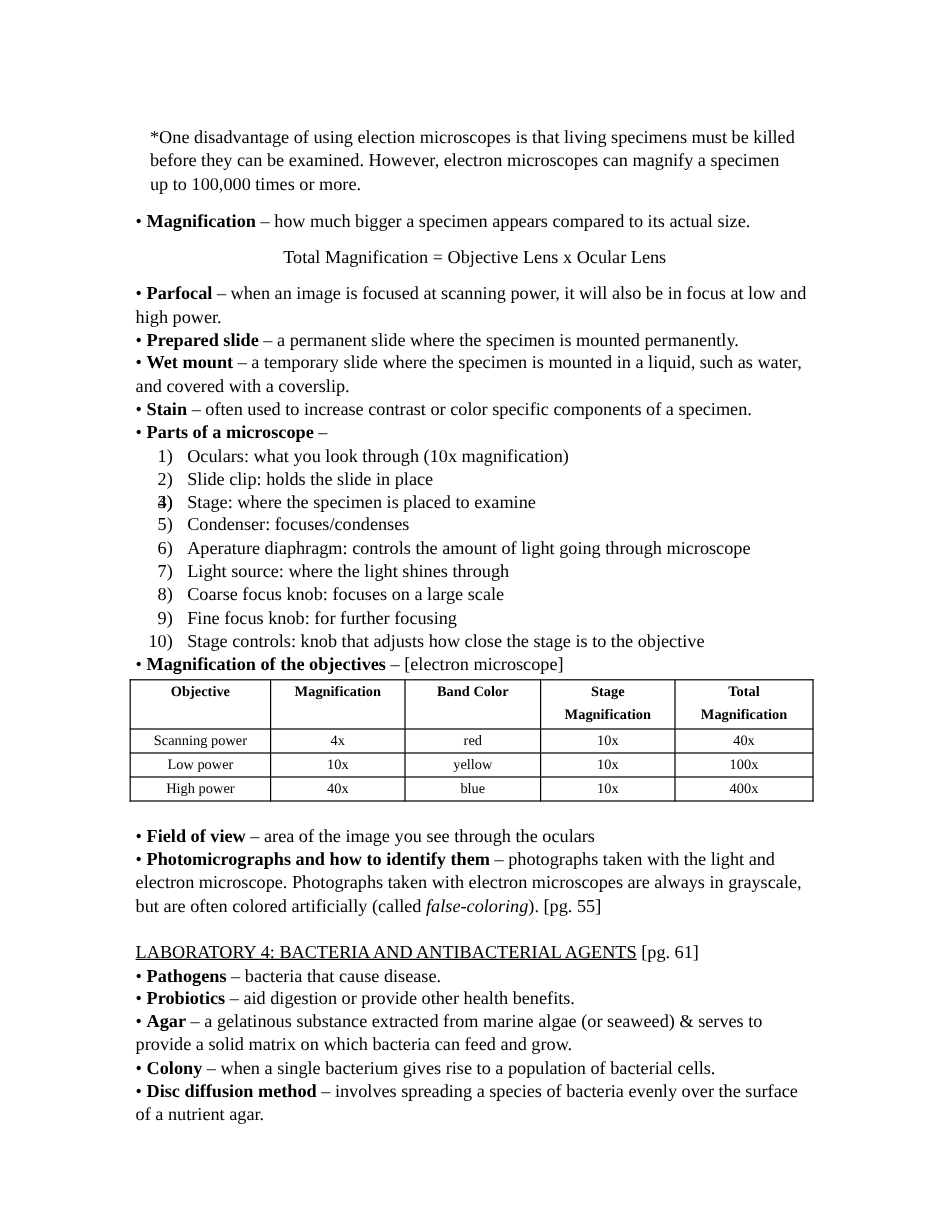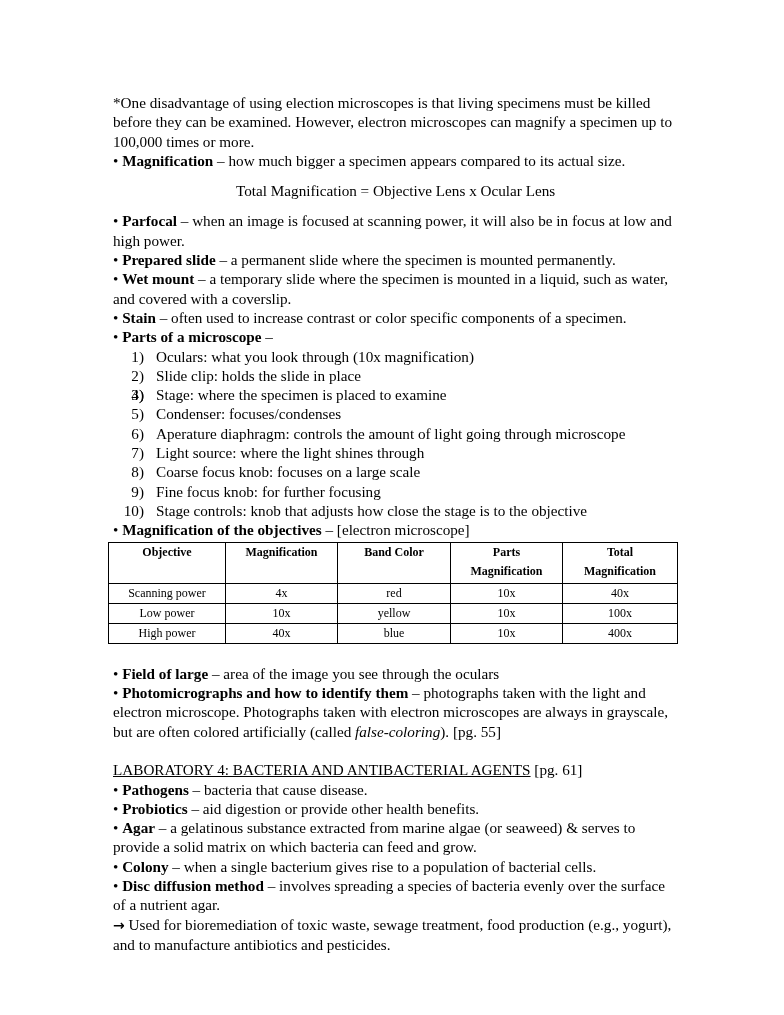--- a/index.html
+++ b/index.html
@@ -21,21 +21,21 @@
     background: #ffffff;
     box-sizing: border-box;
     padding: 93px 108px 0 113px;
   }
   .doc-body {
     font-size: 15.2px;
     line-height: 19.3px;
     text-align: left;
   }
   p.line {
-    margin: 0;
+    margin: 12px;
     padding: 0;
   }
   .b { font-weight: bold; }
   .bi { font-weight: normal; font-style: italic; }
   .u { text-decoration: underline; }
   .center-line {
     margin: 11px;
     padding: 0 0 0 112px;
   }
   .blank {
@@ -143,21 +143,21 @@
           <col class="c1">
           <col class="c2">
           <col class="c3">
           <col class="c4">
       </colgroup>
       <thead>
         <tr>
           <th><span>Objective</span></th>
           <th><span>Magnification</span></th>
           <th><span>Band Color</span></th>
-          <th><span>Parts</span><br><span>Magnification</span></th>
+          <th><span>Stage</span><br><span>Magnification</span></th>
           <th><span>Total</span><br><span>Magnification</span></th>
         </tr>
       </thead>
       <tbody>
         <tr>
           <td>Scanning power</td>
           <td>4x</td>
           <td>red</td>
           <td>10x</td>
           <td>40x</td>
@@ -174,35 +174,34 @@
           <td>40x</td>
           <td>blue</td>
           <td>10x</td>
           <td>400x</td>
         </tr>
       </tbody>
     </table>
 
     <div class="blank"></div>
 
-    <p class="bullet-para"><span class="bull">•</span> <span class="b">Field of large</span><span> – </span><span>area of the image you see through the oculars</span></p>
+    <p class="bullet-para"><span class="bull">•</span> <span class="b">Field of view</span><span> – </span><span>area of the image you see through the oculars</span></p>
 
     <p class="bullet-para"><span class="bull">•</span> <span class="b">Photomicrographs and how to identify them</span><span> – </span><span>photographs taken with the light and electron microscope. Photographs taken with electron microscopes are always in grayscale, but are often colored artificially (called </span><span class="bi">false-coloring</span><span>). [pg. 55]</span></p>
 
     <div class="blank"></div>
 
     <p class="bullet-para"><span class="u">LABORATORY 4: BACTERIA AND ANTIBACTERIAL AGENTS</span><span> [pg. 61]</span></p>
 
     <p class="bullet-para"><span class="bull">•</span> <span class="b">Pathogens</span><span> – </span><span>bacteria that cause disease.</span></p>
 
     <p class="bullet-para"><span class="bull">•</span> <span class="b">Probiotics</span><span> – </span><span>aid digestion or provide other health benefits.</span></p>
 
     <p class="bullet-para"><span class="bull">•</span> <span class="b">Agar</span><span> – </span><span>a gelatinous substance extracted from marine algae (or seaweed) &amp; serves to provide a solid matrix on which bacteria can feed and grow.</span></p>
 
     <p class="bullet-para"><span class="bull">•</span> <span class="b">Colony</span><span> – </span><span>when a single bacterium gives rise to a population of bacterial cells.</span></p>
 
     <p class="bullet-para"><span class="bull">•</span> <span class="b">Disc diffusion method</span><span> – </span><span>involves spreading a species of bacteria evenly over the surface of a nutrient agar.</span></p>
 
 
-    <p class="bullet-para"><span class="arrow-glyph">→</span><span> Used for bioremediation of toxic waste, sewage treatment, food production (e.g., yogurt), and to manufacture antibiotics and pesticides.</span></p>
 
   </div>
 </div>
 
 </body></html>

